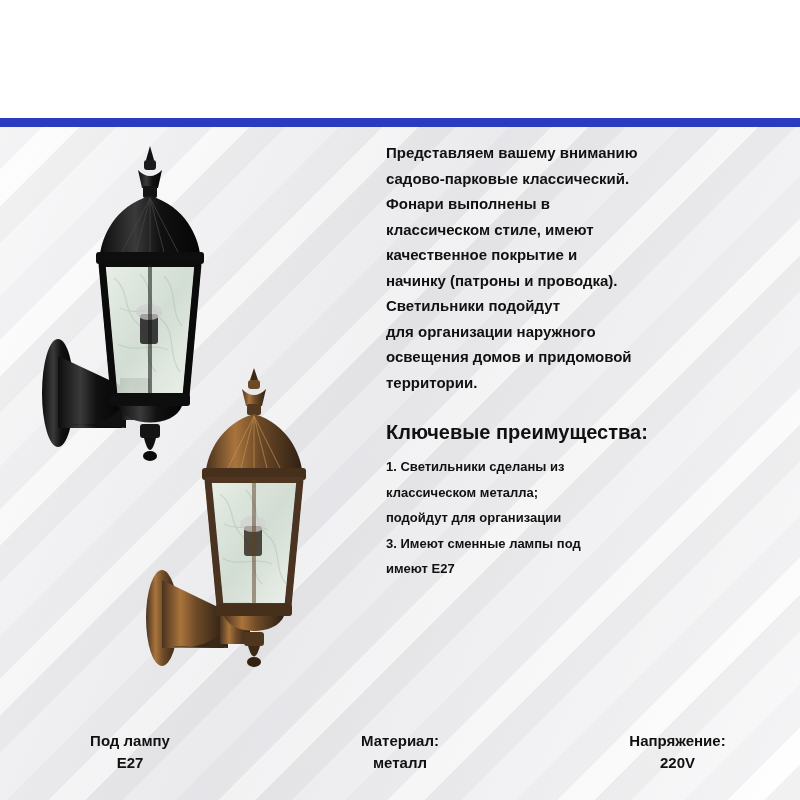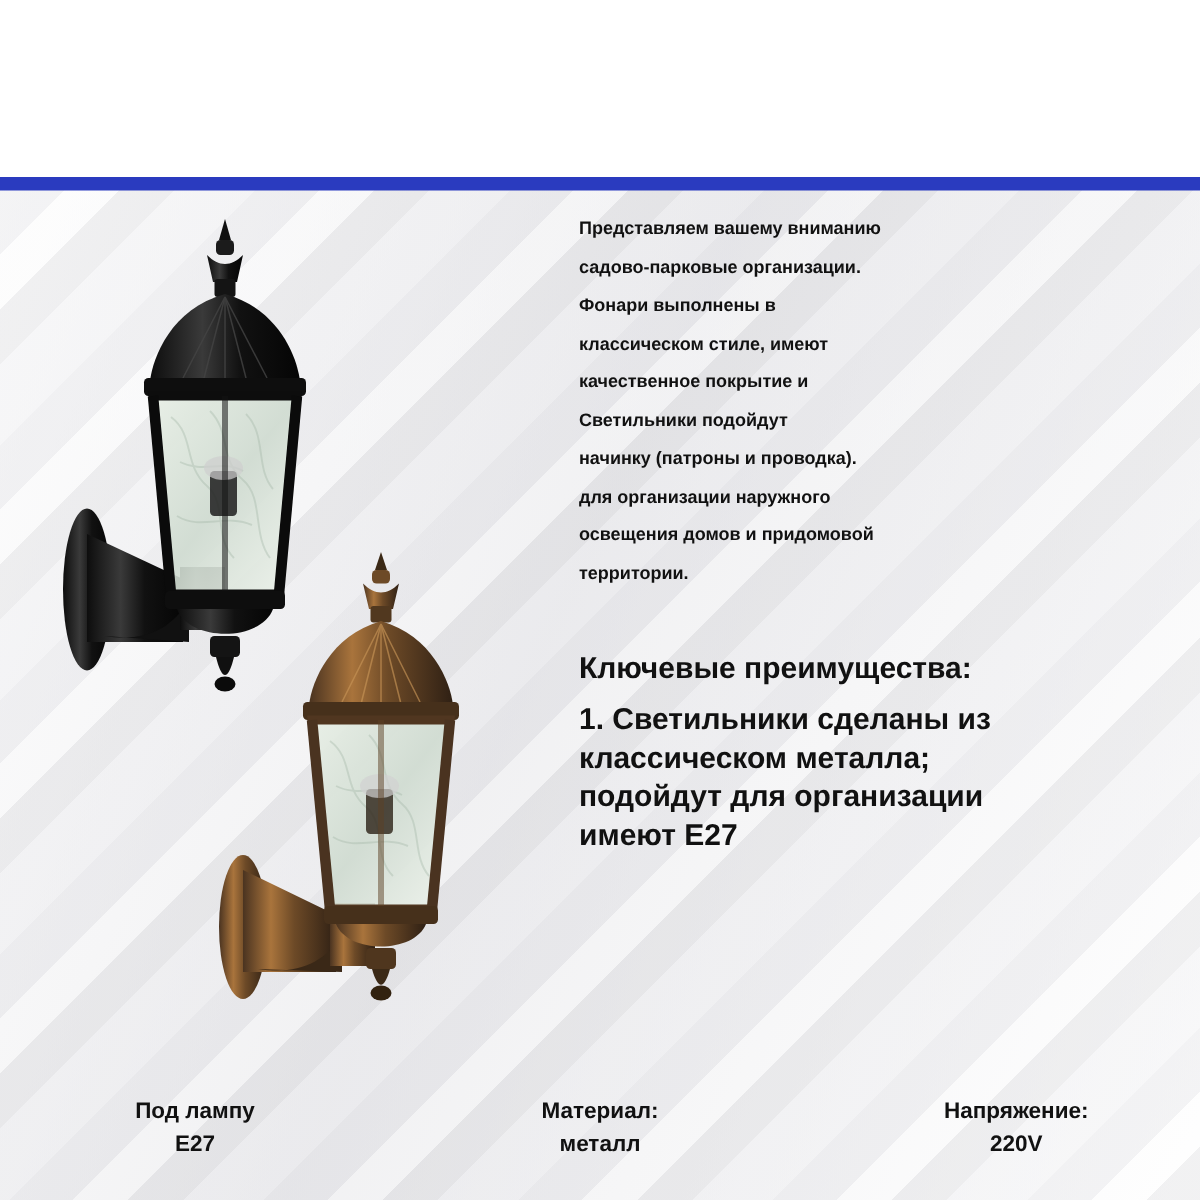--- a/index.html
+++ b/index.html
@@ -71,30 +71,30 @@
   
   .lantern-area {
     position: absolute; left: 10px; top: 128px; width: 370px; height: 560px;
   }
 
   
   .text-col {
     position: absolute; left: 386px; top: 140px; width: 400px;
   }
   .intro {
-    font-size: 12px; font-weight: bold; color: #111; line-height: 25.5px;
+    font-size: 15px; font-weight: bold; color: #111; line-height: 25.5px;
   }
   .intro span { display: block; }
   .adv-title {
-    margin-top: 40px;
+    margin-top: 26px;
     font-size: 20px; font-weight: bold; color: #111;
   }
   .adv-list {
     margin-top: 10px;
-    font-size: 20px; font-weight: bold; color: #111; line-height: 25.5px;
+    font-size: 13px; font-weight: bold; color: #111; line-height: 25.5px;
   }
   .adv-list span { display: block; }
 
   
   .footer {
     position: absolute; left: 0; bottom: 0; width: 692px; height: 86px;
     z-index: 4;
   }
   .footer-cell {
     position: absolute; top: 16px;
@@ -243,37 +243,38 @@
         <rect x="234" y="504" width="20" height="14" rx="3" fill="#4f361e"></rect>
         <path d="M238 518 C242 532, 246 532, 250 518 Z" fill="#3b2916"></path>
         <ellipse cx="244" cy="534" rx="7" ry="5" fill="#32220f"></ellipse>
       </g>
     </svg>
   </div>
 
   <div class="text-col">
     <div class="intro">
       <span>Представляем вашему вниманию</span>
-      <span>садово-парковые организации.</span>
+      <span>садово-парковые классический.</span>
       <span>Фонари выполнены в</span>
       <span>классическом стиле, имеют</span>
       <span>качественное покрытие и</span>
+      <span>начинку (патроны и проводка).</span>
       <span>Светильники подойдут</span>
-      <span>начинку (патроны и проводка).</span>
       <span>для организации наружного</span>
       <span>освещения домов и придомовой</span>
       <span>территории.</span>
     </div>
 
     <div class="adv-title">Ключевые преимущества:</div>
 
     <div class="adv-list">
       <span>1. Светильники сделаны из</span>
       <span>классическом металла;</span>
       <span>подойдут для организации</span>
+      <span>3. Имеют сменные лампы под</span>
       <span>имеют E27</span>
     </div>
   </div>
 
   <div class="footer">
     <div class="footer-cell fc1">
       <div>Под лампу</div>
       <div>E27</div>
     </div>
     <div class="footer-cell fc2">

